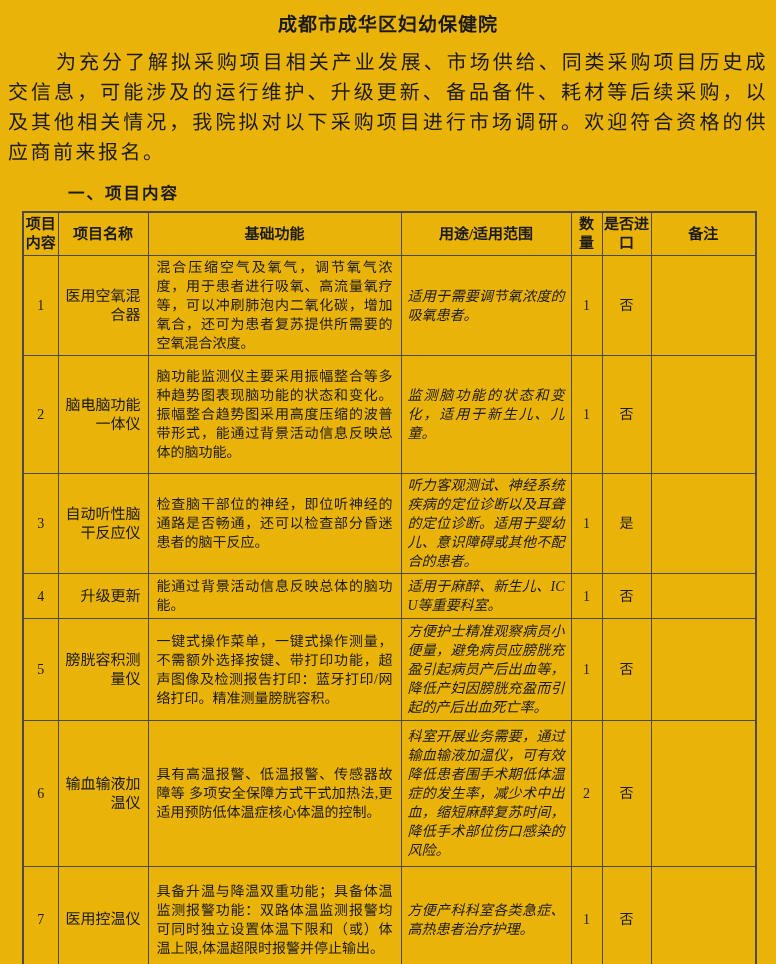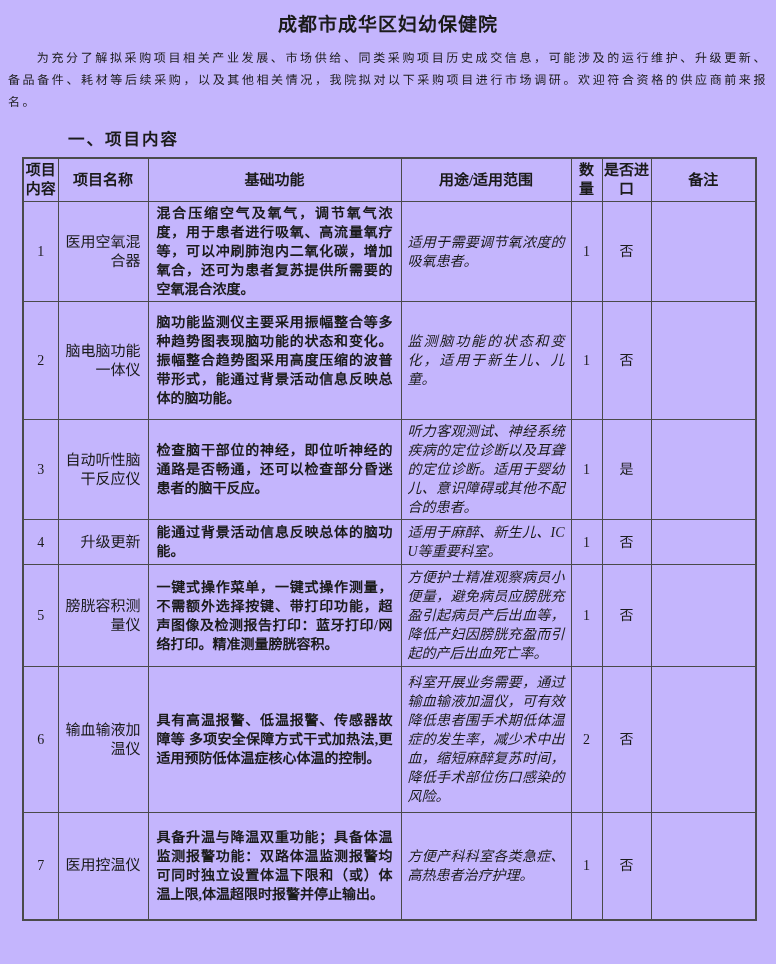--- a/index.html
+++ b/index.html
@@ -1,38 +1,38 @@
 <!DOCTYPE html>
 <html lang="zh-CN"><head>
 <meta charset="utf-8">
 <style>
   html, body { margin: 0; padding: 0; background: #ffffff; }
   .page {
     width: 776px;
     height: 964px;
-    background: #c4b5fd;
+    background: #eab308;
     color: #1b1b1b;
     font-family: "Liberation Serif", "DejaVu Serif", serif;
     overflow: hidden;
     box-sizing: border-box;
     position: relative;
   }
   .doc-title {
     text-align: center;
     font-weight: bold;
     font-size: 19px;
     line-height: 26px;
     letter-spacing: 1px;
   }
   .doc-title.line1 { padding-top: 12px; }
   .doc-title.line2 { padding-top: 17px; }
   .intro {
     margin: 9px 8px 0 8px;
-    font-size: 12px;
-    line-height: 22px;
+    font-size: 20px;
+    line-height: 30px;
     text-align: justify;
     text-indent: 2.4em;
     letter-spacing: 2.5px;
   }
   .section-heading {
     margin: 13px 0 0 68px;
     font-size: 16.5px;
     font-weight: bold;
     font-family: "Liberation Sans", "DejaVu Sans", sans-serif;
     letter-spacing: 2px;
@@ -57,21 +57,21 @@
     padding: 2px 1px;
     text-align: center;
   }
   .project-table td {
     font-size: 14px;
     line-height: 19px;
     padding: 2px 3px;
   }
   .project-table td.cell-center { text-align: center; }
   .project-table td.cell-name { font-size: 15px; padding: 0 7px; text-align: right; }
-  .project-table td.cell-just { text-align: justify; padding: 2px 8px; font-weight: bold; }
+  .project-table td.cell-just { text-align: justify; padding: 2px 8px; }
   .project-table td.cell-usage { text-align: justify; padding: 2px 6px; font-style: italic; }
   thead tr { height: 41px; }
   tbody tr:nth-child(1) { height: 95px; }
   tbody tr:nth-child(2) { height: 118px; }
   tbody tr:nth-child(3) { height: 82px; }
   tbody tr:nth-child(4) { height: 45px; }
   tbody tr:nth-child(5) { height: 102px; }
   tbody tr:nth-child(6) { height: 146px; }
   tbody tr:nth-child(7) { height: 107px; }
 </style>

